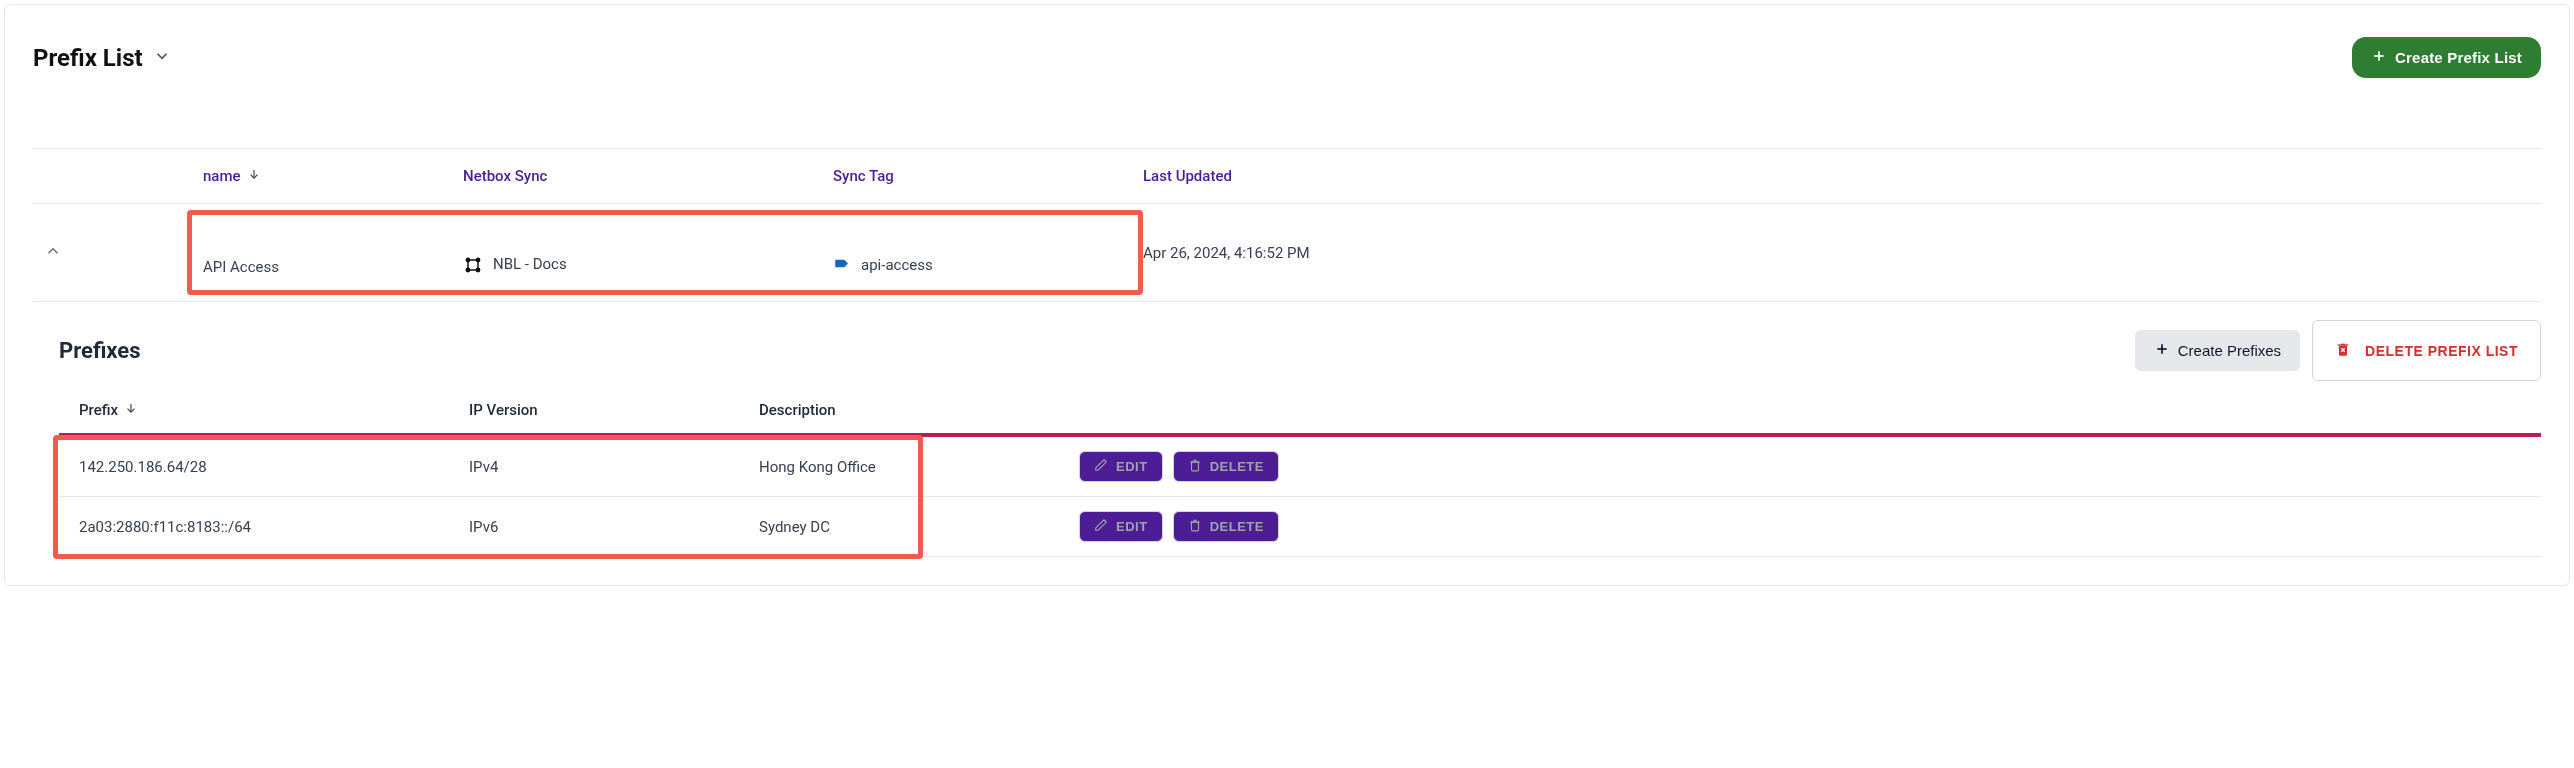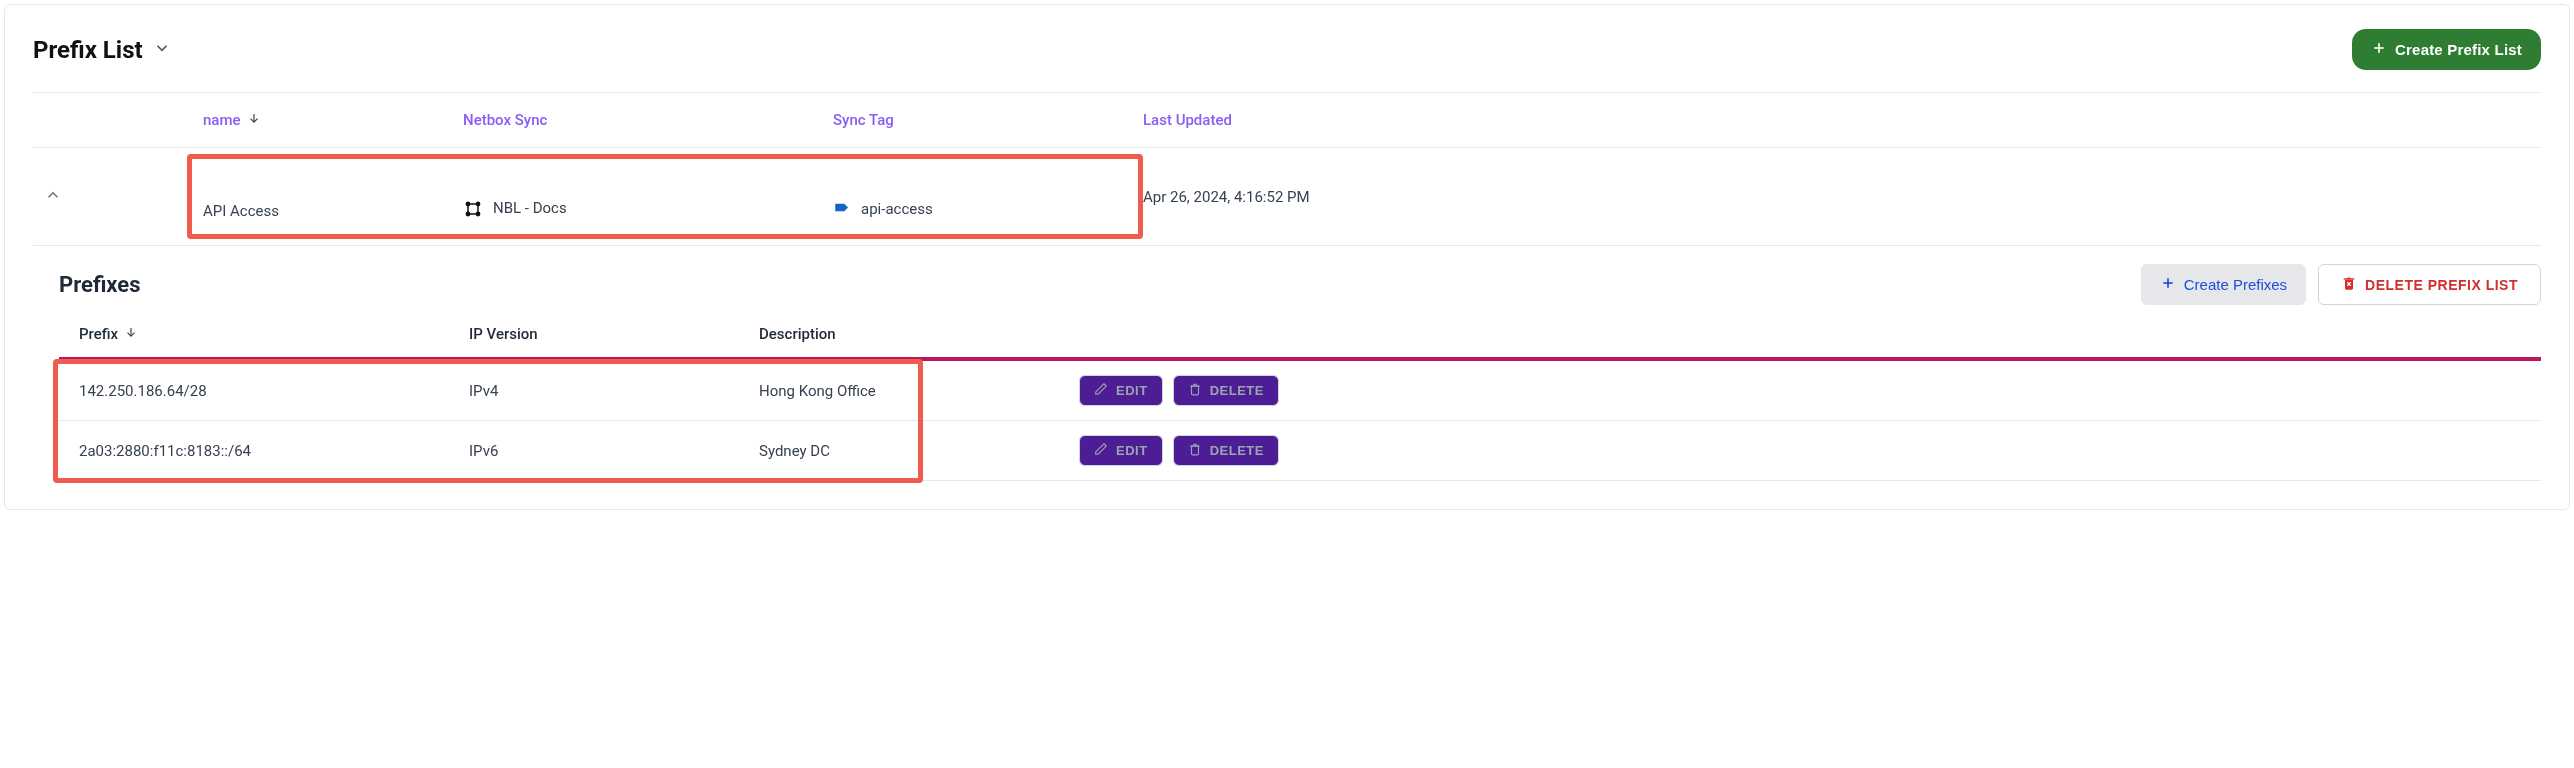--- a/index.html
+++ b/index.html
@@ -13,20 +13,21 @@
     border: 1px solid #e5e7eb;
     border-radius: 6px;
     padding: 24px 28px 28px 28px;
     width: 100%;
   }
   .header-row {
     display: flex;
     align-items: center;
     justify-content: space-between;
     padding-bottom: 22px;
+    margin-top: 8px;
   }
   .page-title-wrap {
     display: flex;
     align-items: center;
     gap: 10px;
   }
   .page-title {
     font-size: 24px;
     font-weight: 700;
     color: #111;
@@ -55,23 +56,24 @@
   .btn-green svg { width: 16px; height: 16px; }
   .main-table {
     width: 100%;
   }
   .main-thead {
     display: grid;
     grid-template-columns: 170px 260px 370px 310px 1fr;
     border-top: 1px solid #e5e7eb;
     border-bottom: 1px solid #e5e7eb;
     padding: 18px 0;
-    color: #8b5cf6;
+    color: #4c1d95;
     font-size: 15px;
     font-weight: 500;
+    margin-top: 48px;
   }
   .main-row {
     display: grid;
     grid-template-columns: 170px 260px 370px 310px 1fr;
     align-items: center;
     border-bottom: 1px solid #e5e7eb;
     padding: 22px 0;
     font-size: 15px;
     color: #374151;
   }
@@ -125,36 +127,36 @@
     padding-bottom: 10px;
   }
   .sub-title {
     font-size: 22px;
     font-weight: 700;
     color: #1f2937;
   }
   .sub-actions { display: flex; gap: 12px; align-items: center; }
   .btn-outline-disabled {
     background: #e5e7eb;
-    color: #1d4ed8;
+    color: #0f172a;
     border: 1px solid #e5e7eb;
     font-weight: 500;
     padding: 10px 18px;
     border-radius: 6px;
     display: inline-flex; align-items: center; gap: 8px;
     font-size: 15px;
   }
   .btn-outline-danger {
     background: #fff;
     color: #d32f2f;
     border: 1px solid #d1d5db;
     font-weight: 700;
-    padding: 10px 22px;
+    padding: 20px 22px;
     border-radius: 6px;
-    display: inline-flex; align-items: center; gap: 8px;
+    display: inline-flex; align-items: center; gap: 14px;
     font-size: 14px;
     letter-spacing: 0.5px;
   }
   .sub-thead {
     display: grid;
     grid-template-columns: 390px 290px 320px 1fr;
     padding: 10px 0 14px 20px;
     border-bottom: 4px solid #be185d;
     font-size: 15px;
     color: #1f2937;

